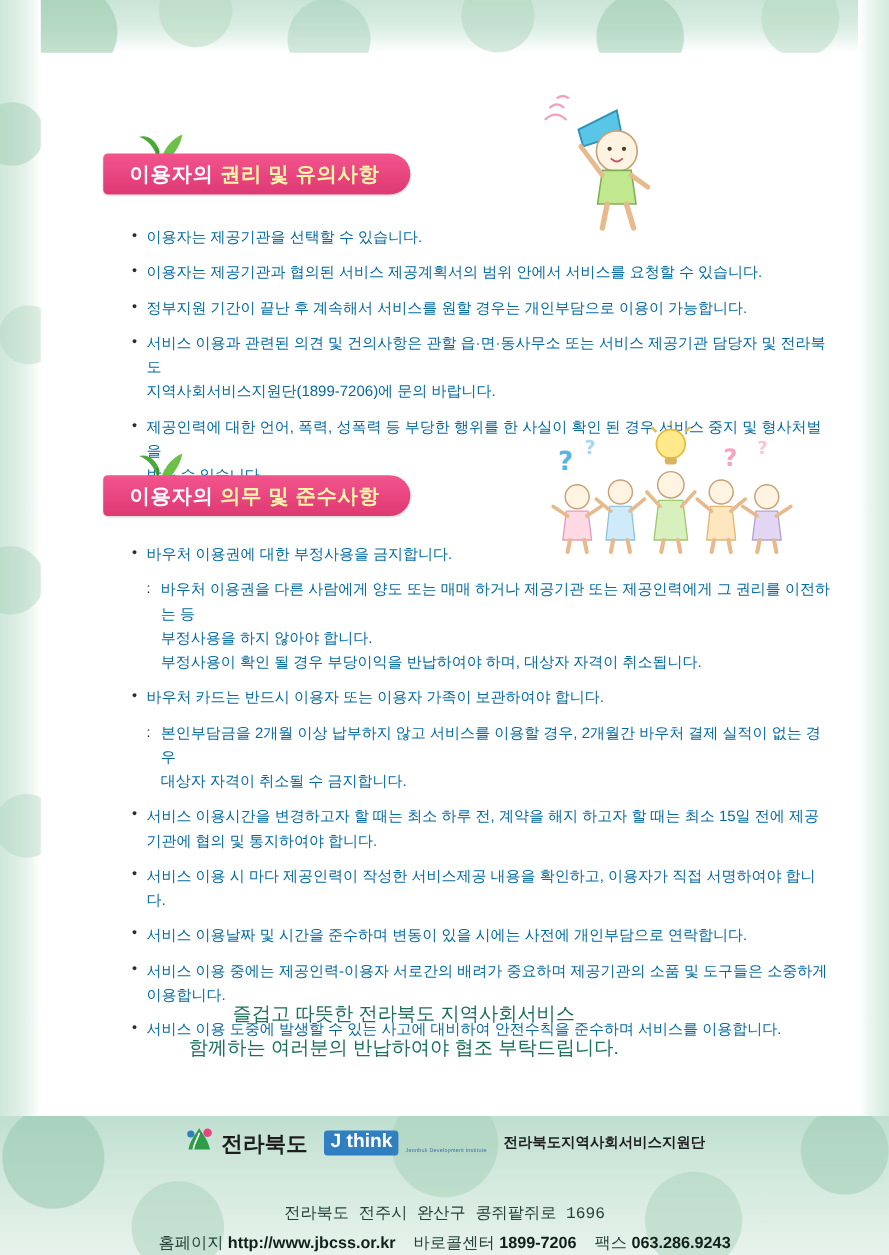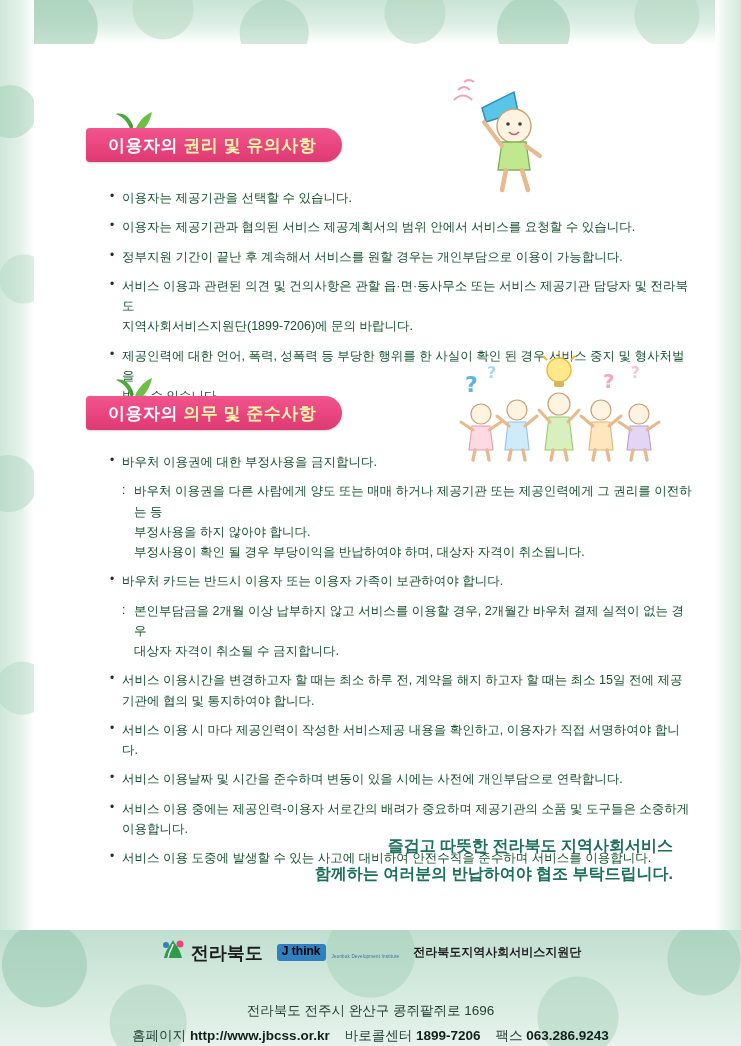--- a/index.html
+++ b/index.html
@@ -87,21 +87,21 @@
   }
   .leaf {
     position: absolute;
     width: 42px;
     height: 30px;
   }
 
   .bullets {
     position: absolute;
     font-size: 12.5px;
-    color: #14532d;
+    color: #0369a1;
     line-height: 1.62;
   }
   .bullets .li {
     position: relative;
     padding-left: 12px;
     margin-bottom: 9px;
   }
   .bullets .li::before {
     content: "•";
     position: absolute;
@@ -119,24 +119,24 @@
     left: 12px;
     top: 0;
   }
   .bullets .li .l2 { display: block; padding-left: 0; }
   .bullets .li.sub .l2 { display: block; }
 
   
   .closing {
     position: absolute;
     width: 673px;
-    text-align: right;
+    text-align: center;
     color: #1b6f5c;
     font-size: 16px;
-    font-weight: bold;
+    font-weight: normal;
     line-height: 1.75;
   }
 
   
   .footer {
     position: absolute;
     left: 0;
     top: 930px;
     width: 741px;
     height: 116px;
@@ -167,22 +167,22 @@
     color: #1d1d1d;
   }
   .logo-jthink {
     display: flex;
     align-items: flex-end;
     gap: 6px;
   }
   .jthink-mark {
     display: inline-block;
     background: #2f7fc1;
-    color: #000000;
-    font-size: 12px;
+    color: #ffffff;
+    font-size: 16px;
     font-weight: bold;
     padding: 1px 5px 2px 5px;
     border-radius: 3px;
     line-height: 1.1;
   }
   .jthink-sub {
     font-size: 4.5px;
     color: #3b6ea8;
     letter-spacing: 0.2px;
     padding-bottom: 2px;
@@ -192,21 +192,21 @@
     font-weight: bold;
     color: #1d1d1d;
   }
   .footer-line {
     position: absolute;
     width: 741px;
     text-align: center;
     font-size: 13.5px;
     color: #25423a;
   }
-  .footer-line.addr { top: 72px; }
+  .footer-line.addr { top: 72px; font-family: Liberation Mono, monospace; }
   .footer-line.contact { top: 97px; }
   .footer-line .label { color: #25423a; }
   .footer-line .strong { font-weight: bold; color: #10211c; }
 
   
   .illus { position: absolute; }
   .mega-kid { left: 452px; top: 78px; width: 110px; height: 116px; }
   .group-kids { left: 455px; top: 352px; width: 215px; height: 110px; }
 </style>
 </head>

